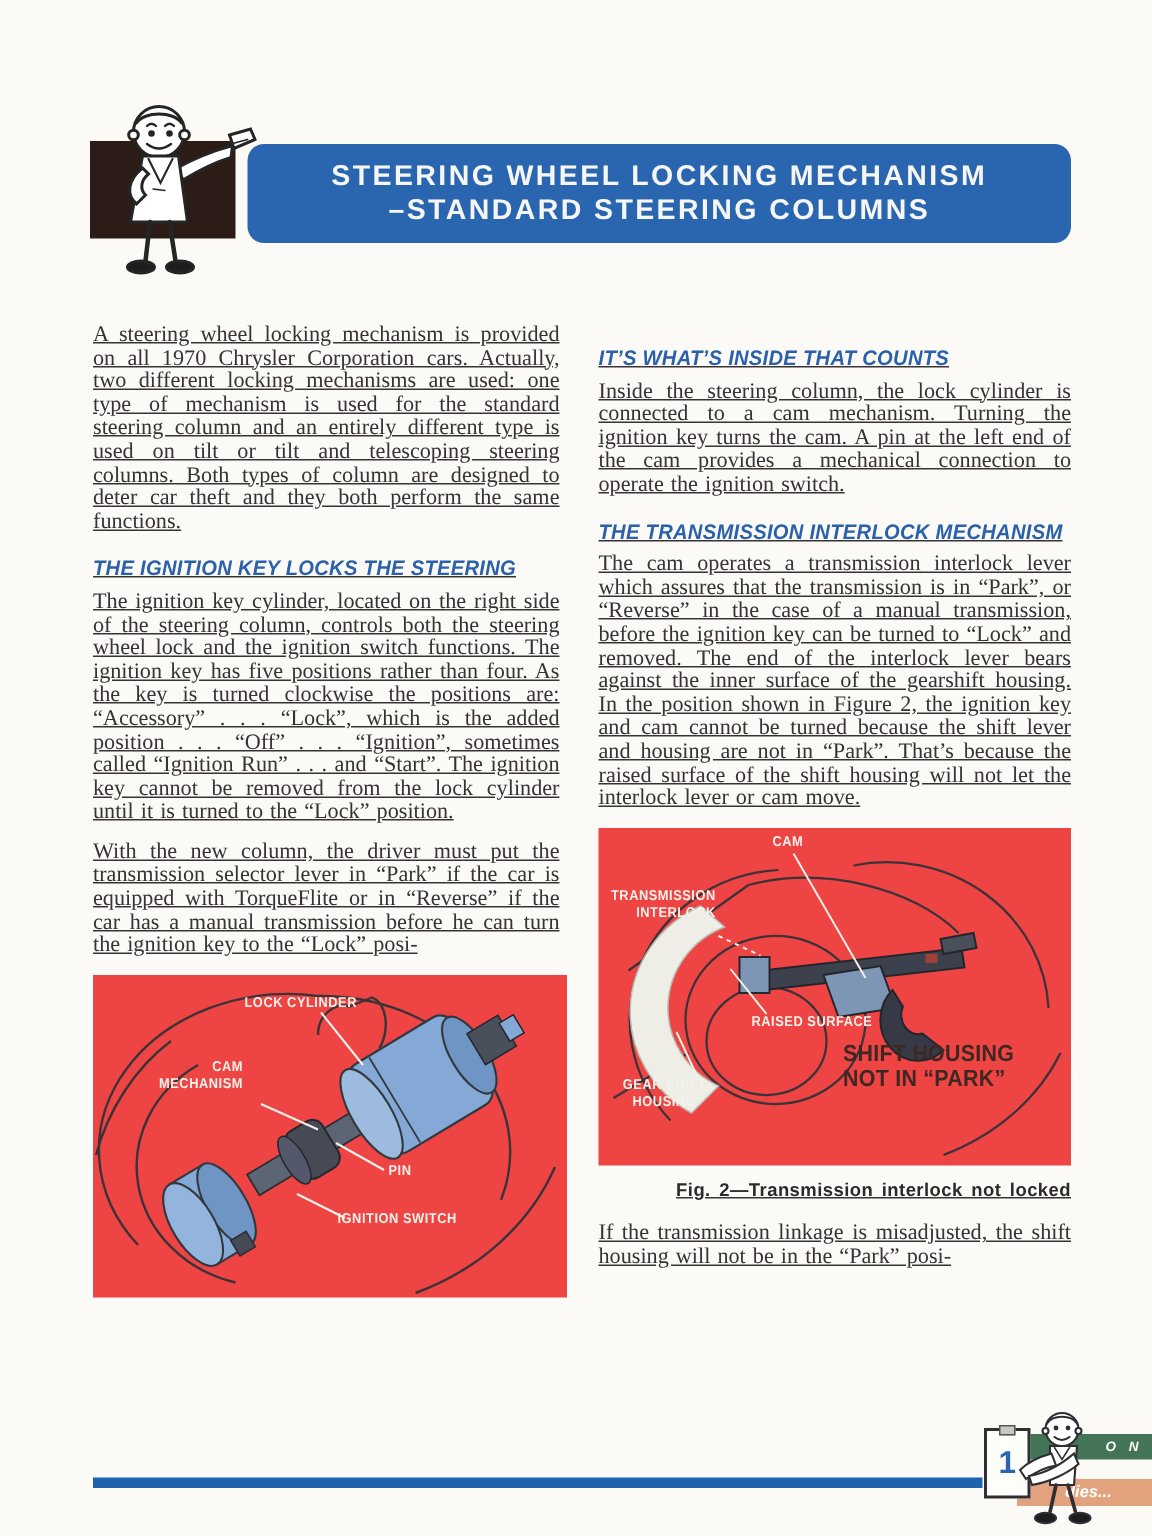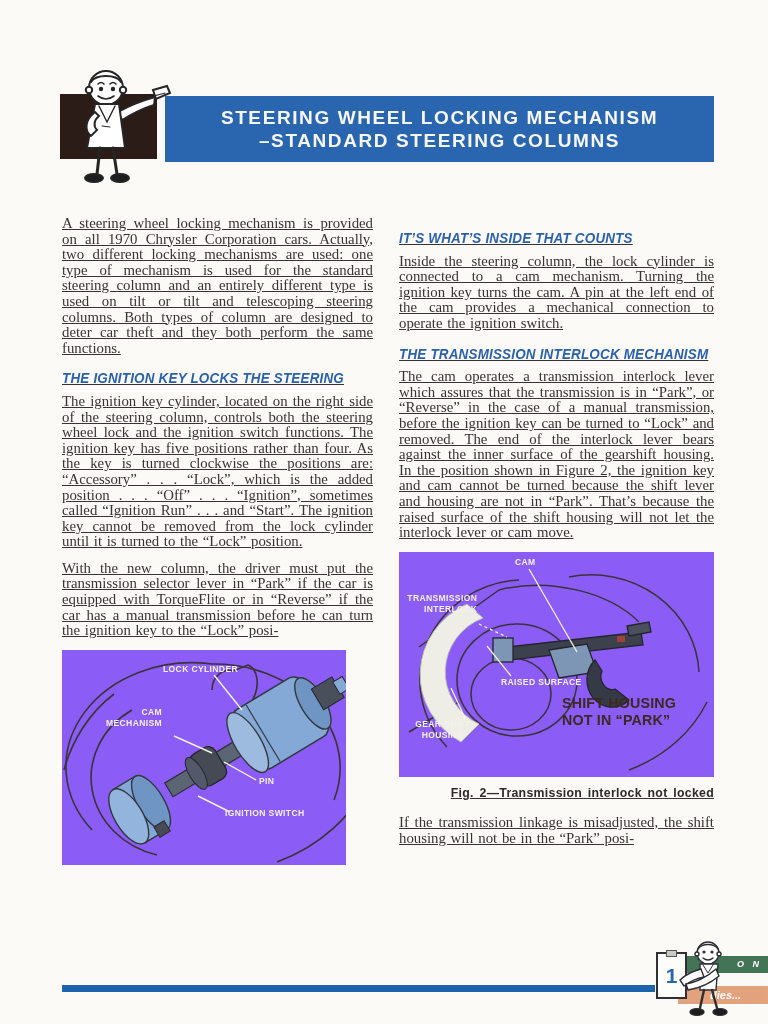--- a/index.html
+++ b/index.html
@@ -6,39 +6,39 @@
   .page{
     position:relative;width:768px;height:1024px;background:#fbfaf6;
     font-family:"Liberation Serif","DejaVu Serif",serif;color:#383234;
     overflow:hidden;
   }
   
   .board{position:absolute;left:60px;top:94px;width:97px;height:65px;background:#2b1c17;}
   .mascot-top{position:absolute;left:58px;top:60px;width:140px;height:145px;}
   .title-band{
     position:absolute;left:165px;top:96px;width:549px;height:66px;background:#2a66b0;
-    display:flex;flex-direction:column;justify-content:center;align-items:center;
+    display:flex;flex-direction:column;justify-content:center;align-items:center;border-radius:11px;
   }
   .title-band .tline{
     font-family:"Liberation Sans","DejaVu Sans",sans-serif;font-weight:bold;
     color:#f6f7f4;font-size:19px;letter-spacing:1.6px;line-height:23px;white-space:nowrap;
   }
   
   .col{position:absolute;top:216px;font-size:14.8px;line-height:15.6px;text-align:justify;text-decoration:underline;}
   .col-left{left:62px;width:311px;}
   .col-right{left:399px;width:315px;}
   .col p{margin:0 0 11px 0;word-spacing:1px;}
   .sect-head{
     font-family:"Liberation Sans","DejaVu Sans",sans-serif;font-style:italic;font-weight:bold;
     color:#2b61ab;font-size:14px;letter-spacing:0.2px;margin:15px 0 7px 0;
     transform:scaleX(.96);transform-origin:left;white-space:nowrap;text-align:left;
   }
   
-  .figure{position:relative;background:#8b5cf6;overflow:hidden;}
-  .fig1{width:284px;height:215px;}
+  .figure{position:relative;background:#ef4444;overflow:hidden;}
+  .fig1{width:316px;height:215px;}
   .fig2{width:315px;height:225px;margin-top:5px;}
   .figure svg{position:absolute;left:0;top:0;}
   .flabel{
     position:absolute;font-family:"Liberation Sans","DejaVu Sans",sans-serif;font-weight:bold;
     color:#f3f2ea;font-size:9.5px;line-height:11px;letter-spacing:.4px;white-space:nowrap;
     transform:scaleX(.9);transform-origin:left top;
   }
   .flabel.right{text-align:right;}
   .fig-callout{
     position:absolute;font-family:"Liberation Sans","DejaVu Sans",sans-serif;font-weight:bold;

